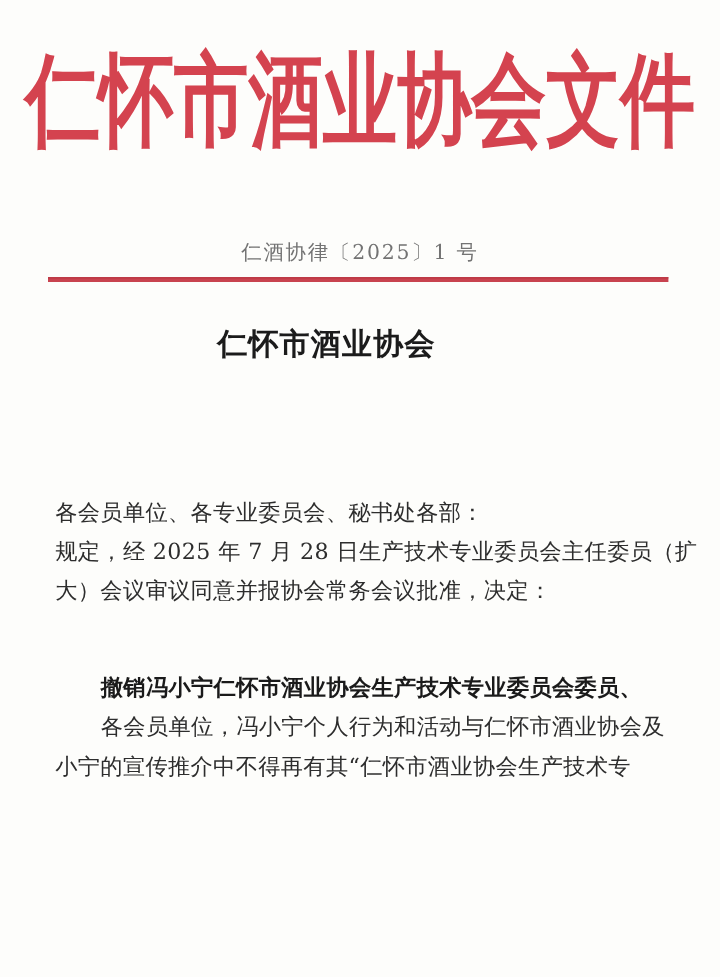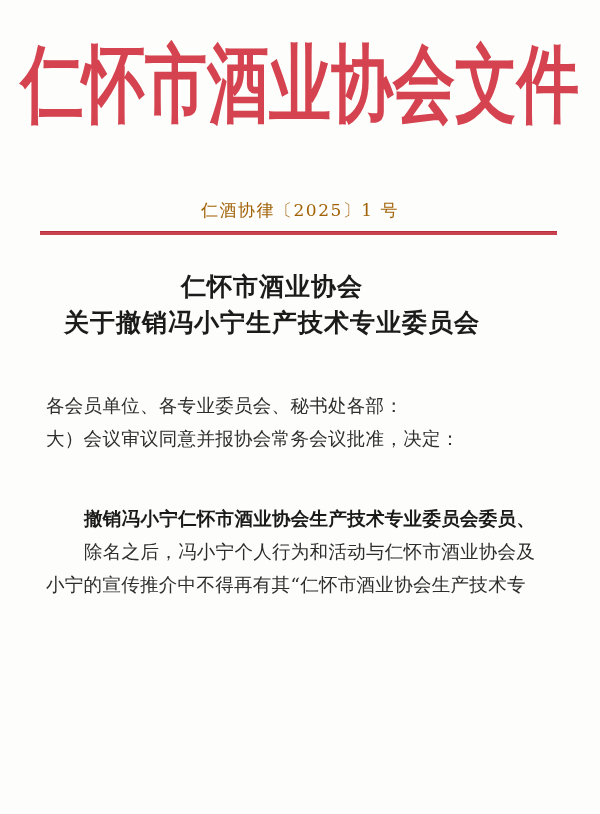--- a/index.html
+++ b/index.html
@@ -25,21 +25,21 @@
     transform: scaleY(1.36);
     transform-origin: 50% 0;
   }
 
   .doc-number {
     position: absolute;
     top: 199px; left: 0; width: 600px;
     text-align: center;
     font-size: 17px;
     letter-spacing: 1.5px;
-    color: #a16207;
+    color: #737373;
   }
 
   .red-line {
     position: absolute;
     top: 231px; left: 40px;
     width: 517px; height: 4px;
     background: #c8434f;
     border-top: 1px solid #b8303e;
   }
 
@@ -49,21 +49,21 @@
     text-align: center;
     font-size: 25px;
     font-weight: bold;
     line-height: 36px;
     letter-spacing: 1px;
     color: #1b1b1b;
   }
 
   .body-text {
     position: absolute;
-    top: 390px; left: 46px; width: 512px;
+    top: 412px; left: 46px; width: 512px;
     font-size: 18.5px;
     line-height: 32.7px;
     letter-spacing: 0.3px;
     color: #2d2d2d;
   }
   .body-text .line { white-space: nowrap; }
   .body-text .line.indent { text-indent: 38px; }
   .body-text .line.bold { font-weight: bold; color: #1a1a1a; margin-top: 48px; }
 </style>
 </head>
@@ -72,24 +72,24 @@
 <div class="page">
 
   <div class="org-title">仁怀市酒业协会文件</div>
 
   <div class="doc-number">仁酒协律〔2025〕1 号</div>
 
   <div class="red-line"></div>
 
   <div class="notice-title">
     <div>仁怀市酒业协会</div>
-    <div>关于撤销冯小宁生产技术专业委员会</div>
   </div>
 
   <div class="body-text">
     <div class="line">各会员单位、各专业委员会、秘书处各部：</div>
+    <div class="line">规定，经 2025 年 7 月 28 日生产技术专业委员会主任委员（扩</div>
     <div class="line">大）会议审议同意并报协会常务会议批准，决定：</div>
     <div class="line indent bold">撤销冯小宁仁怀市酒业协会生产技术专业委员会委员、</div>
-    <div class="line indent">除名之后，冯小宁个人行为和活动与仁怀市酒业协会及</div>
+    <div class="line indent">各会员单位，冯小宁个人行为和活动与仁怀市酒业协会及</div>
     <div class="line">小宁的宣传推介中不得再有其“仁怀市酒业协会生产技术专</div>
   </div>
 
 </div>
 
 </body></html>

